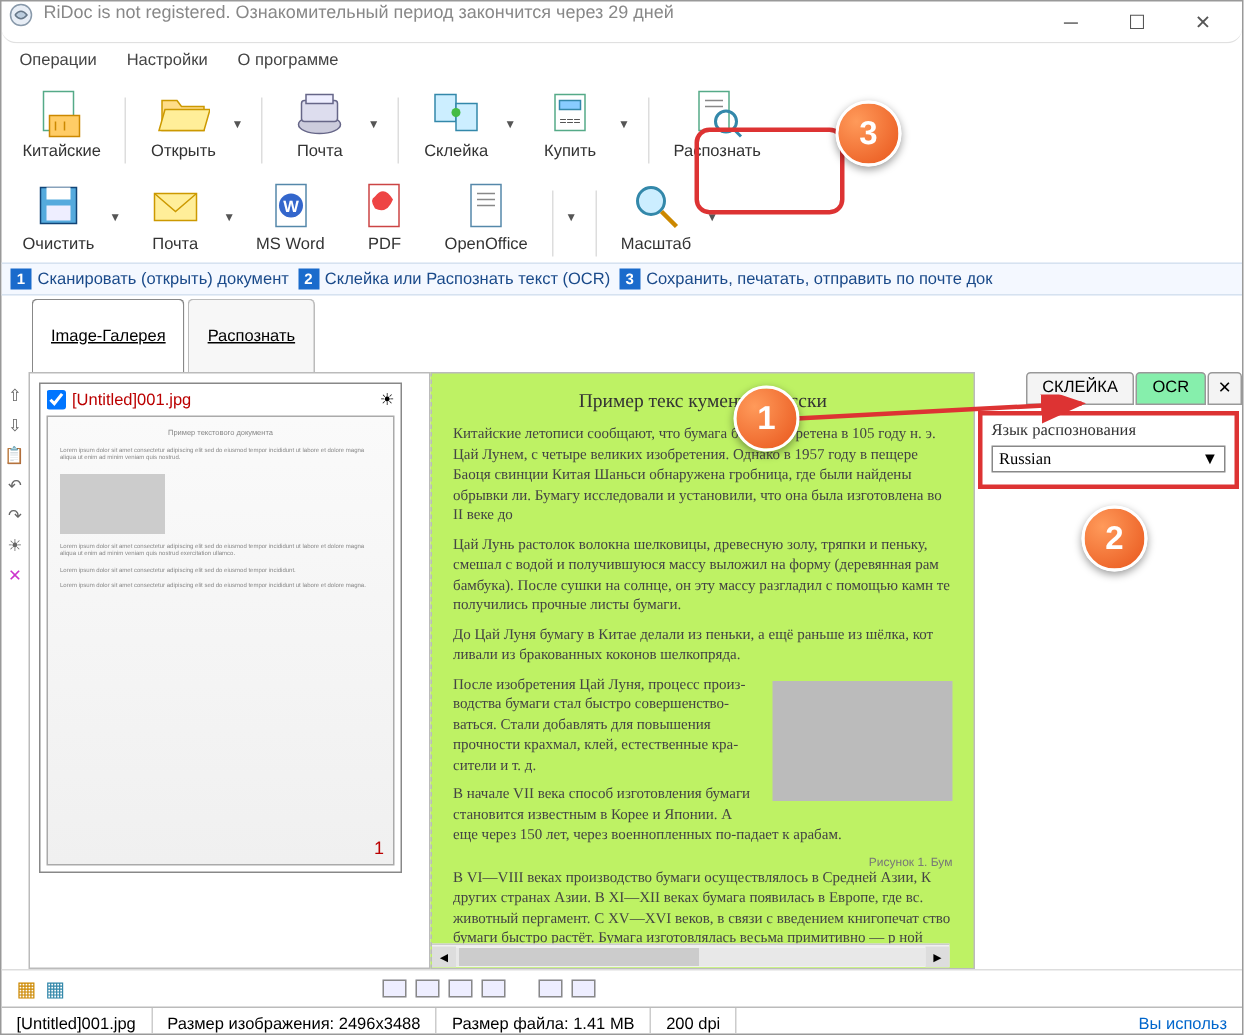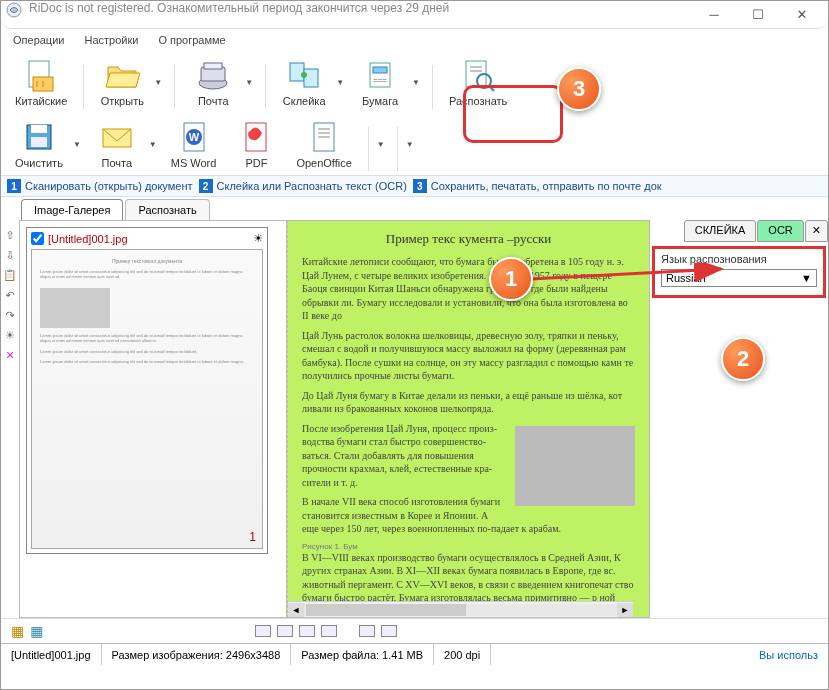--- a/index.html
+++ b/index.html
@@ -13,21 +13,21 @@
 .menu-item { padding: 3px 6px; color: #444; }
 .toolbar-row { display: flex; padding: 4px 8px; gap: 6px; align-items: flex-end; }
 .tool-btn { display: flex; flex-direction: column; align-items: center; padding: 2px 6px; min-width: 56px; color: #333; text-align: center; }
 .tool-ico { width: 36px; height: 36px; margin-bottom: 2px; }
 .tool-dd { margin-left: -4px; color: #555; font-size: 8px; align-self: center; padding: 0 2px; }
 .tool-sep { width: 1px; height: 44px; background: #ddd; margin: 0 4px; }
 .info-strip { display: flex; gap: 6px; padding: 3px 6px; background: #f4f8ff; border-top: 1px solid #d6e2f0; border-bottom: 1px solid #d6e2f0; align-items: center; }
 .info-step { display: flex; align-items: center; gap: 4px; color: #1a4a8a; }
 .step-num { background: #1a6bcc; color: #fff; width: 14px; height: 14px; font-size: 10px; display: inline-flex; align-items: center; justify-content: center; font-weight: bold; }
 .tabs-row { display: flex; gap: 2px; padding: 2px 20px 0 20px; }
-.tab { padding: 4px 12px; border: 1px solid #bbb; border-bottom: none; background: #f7f7f7; border-radius: 4px 4px 0 0; }
+.tab { padding: 18px 12px; border: 1px solid #bbb; border-bottom: none; background: #f7f7f7; border-radius: 4px 4px 0 0; text-decoration: underline; }
 .tab.active { background: #fff; border-color: #888; }
 .work-area { display: flex; height: 398px; position: relative; }
 .left-tools { width: 18px; display: flex; flex-direction: column; gap: 6px; padding-top: 8px; align-items: center; }
 .lt-ico { width: 14px; height: 14px; color: #666; display: flex; align-items: center; justify-content: center; }
 .gallery-panel { width: 268px; border: 1px solid #bbb; background: #fff; padding: 6px; position: relative; }
 .thumb { border: 1px solid #888; padding: 4px; width: 242px; }
 .thumb-hdr { display: flex; align-items: center; gap: 4px; margin-bottom: 4px; }
 .thumb-name { color: #b00; font-size: 11px; }
 .thumb-img { width: 232px; height: 300px; border: 1px solid #aaa; background: linear-gradient(#fafafa,#f0f0f0); position: relative; padding: 8px; }
 .doc-mock { font-size: 4px; color: #888; line-height: 1.3; }
@@ -40,21 +40,21 @@
 .preview-doc .photo2 { width: 120px; height: 80px; background: #bbb; float: right; margin: 4px 0 4px 8px; }
 .scroll-h { position: absolute; bottom: 0; left: 0; right: 16px; height: 16px; background: #f0f0f0; border-top: 1px solid #ccc; display: flex; align-items: center; }
 .scroll-h .arrow { width: 16px; height: 14px; background: #ddd; text-align: center; font-size: 9px; line-height: 14px; }
 .scroll-h .thumb-bar { flex: 1; height: 12px; background: #e8e8e8; position: relative; }
 .scroll-h .thumb-bar .grip { position: absolute; left: 2px; width: 160px; height: 12px; background: #ccc; }
 .right-panel { width: 178px; display: flex; flex-direction: column; }
 .right-tabs { display: flex; justify-content: flex-end; gap: 1px; height: 22px; }
 .rtab { padding: 3px 10px; border: 1px solid #999; background: #f4f4f4; font-size: 11px; border-radius: 3px 3px 0 0; }
 .rtab.active { background: #86efac; }
 .rtab.close { padding: 3px 6px; }
-.lang-box { border: 3px solid #d33; border-radius: 0; margin: 4px 2px; padding: 4px 6px 8px; }
+.lang-box { border: 3px solid #d33; border-radius: 0; margin: 4px 2px; padding: 4px 6px 8px; font-family: Liberation Serif, serif; }
 .lang-label { font-size: 11px; color: #333; margin-bottom: 4px; }
 .lang-select { width: 100%; border: 1px solid #888; padding: 2px 4px; display: flex; justify-content: space-between; align-items: center; background: #fff; font-size: 11px; }
 .bottom-tools { display: flex; padding: 4px 10px; gap: 6px; border-top: 1px solid #ddd; align-items: center; }
 .view-ico { width: 16px; height: 12px; border: 1px solid #888; background: #eef; }
 .status-bar { display: flex; border-top: 1px solid #bbb; height: 22px; align-items: stretch; font-size: 11px; }
 .status-cell { padding: 3px 10px; border-right: 1px solid #ccc; display: flex; align-items: center; }
 .status-cell.right { margin-left: auto; border-right: none; color: #06c; }
 .callout { position: absolute; width: 44px; height: 44px; border-radius: 50%; background: radial-gradient(circle at 30% 30%, #ff9a5a, #e8551b); border: 2px solid #fff; box-shadow: 0 2px 6px rgba(0,0,0,0.4); color: #fff; font-size: 22px; font-weight: bold; display: flex; align-items: center; justify-content: center; z-index: 50; }
 .red-box { position: absolute; border: 3px solid #d33; border-radius: 10px; z-index: 40; pointer-events: none; }
 .arrow-red { position: absolute; z-index: 45; }
@@ -121,21 +121,21 @@
       </svg>
     <span>Склейка</span>
   </div>
   <span class="tool-dd">▼</span>
   <div class="tool-btn">
     <svg class="tool-ico" viewBox="0 0 36 36">
         <rect x="8" y="6" width="20" height="24" fill="#fff" stroke="#5a8"></rect>
         <rect x="11" y="10" width="14" height="6" fill="#8cf" stroke="#38a"></rect>
         <text x="18" y="26" font-size="8" text-anchor="middle" fill="#555">===</text>
       </svg>
-    <span>Бумага</span>
+    <span>Купить</span>
   </div>
   <span class="tool-dd">▼</span>
   <div class="tool-sep"></div>
   <div class="tool-btn">
     <svg class="tool-ico" viewBox="0 0 36 36">
         <rect x="6" y="4" width="20" height="26" fill="#fff" stroke="#5a8"></rect>
         <line x1="10" y1="10" x2="22" y2="10" stroke="#888"></line>
         <line x1="10" y1="14" x2="22" y2="14" stroke="#888"></line>
         <circle cx="24" cy="24" r="7" fill="none" stroke="#38a" stroke-width="2"></circle>
         <line x1="29" y1="29" x2="34" y2="34" stroke="#38a" stroke-width="2"></line>
@@ -182,20 +182,27 @@
         <rect x="8" y="4" width="20" height="28" fill="#fff" stroke="#58a"></rect>
         <line x1="12" y1="10" x2="24" y2="10" stroke="#888"></line>
         <line x1="12" y1="14" x2="24" y2="14" stroke="#888"></line>
         <line x1="12" y1="18" x2="24" y2="18" stroke="#888"></line>
       </svg>
     <span>OpenOffice</span>
   </div>
   <div class="tool-sep"></div>
   <span class="tool-dd">▼</span>
   <div class="tool-sep"></div>
+  <div class="tool-btn">
+    <svg class="tool-ico" viewBox="0 0 36 36">
+        <circle cx="15" cy="15" r="9" fill="#cef" stroke="#38a" stroke-width="2"></circle>
+        <line x1="22" y1="22" x2="32" y2="32" stroke="#c80" stroke-width="3"></line>
+      </svg>
+    <span>Масштаб</span>
+  </div>
   <span class="tool-dd">▼</span>
 </div>
 
 <div class="info-strip">
   <div class="info-step">
       <span class="step-num">1</span>
       <span>Сканировать (открыть) документ</span>
     </div>
   <div class="info-step">
       <span class="step-num">2</span>
@@ -246,21 +253,21 @@
 
   <div class="preview-panel">
     <div class="preview-doc">
       <h3>Пример текс               кумента –русски</h3>
       <p>Китайские летописи сообщают, что бумага была изобретена в 105 году н. э. Цай Лунем, с четыре великих изобретения. Однако в 1957 году в пещере Баоця свинции Китая Шаньси обнаружена гробница, где были найдены обрывки ли. Бумагу исследовали и установили, что она была изготовлена во II веке до</p>
       <p>Цай Лунь растолок волокна шелковицы, древесную золу, тряпки и пеньку, смешал с водой и получившуюся массу выложил на форму (деревянная рам бамбука). После сушки на солнце, он эту массу разгладил с помощью камн те получились прочные листы бумаги.</p>
       <p>До Цай Луня бумагу в Китае делали из пеньки, а ещё раньше из шёлка, кот ливали из бракованных коконов шелкопряда.</p>
       <div class="photo2"></div>
       <p>После изобретения Цай Луня, процесс произ-водства бумаги стал быстро совершенство-ваться. Стали добавлять для повышения прочности крахмал, клей, естественные кра-сители и т. д.</p>
       <p>В начале VII века способ изготовления бумаги становится известным в Корее и Японии. А еще через 150 лет, через военнопленных по-падает к арабам.</p>
-      <div style="clear:both;text-align:left;font-size:8px;color:#777">Рисунок 1. Бум</div>
+      <div style="clear:both;text-align:right;font-size:8px;color:#777">Рисунок 1. Бум</div>
       <p>В VI—VIII веках производство бумаги осуществлялось в Средней Азии, К других странах Азии. В XI—XII веках бумага появилась в Европе, где вс. животный пергамент. С XV—XVI веков, в связи с введением книгопечат ство бумаги быстро растёт. Бумага изготовлялась весьма примитивно — р ной массы деревянными молотками в ступе и вычерпкой её формами с се</p>
     </div>
     <div class="scroll-h">
       <div class="arrow">◄</div>
       <div class="thumb-bar">
           <div class="grip"></div>
         </div>
       <div class="arrow">►</div>
     </div>
   </div>

